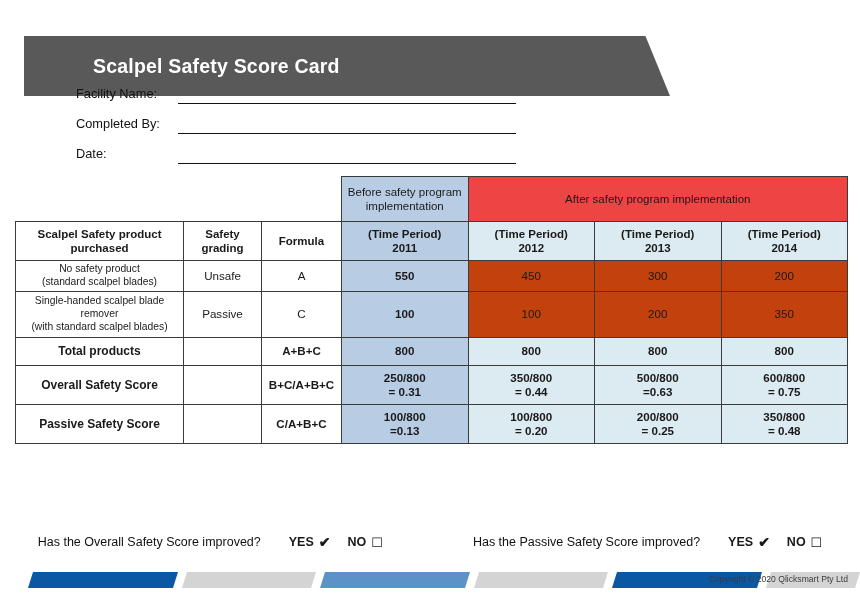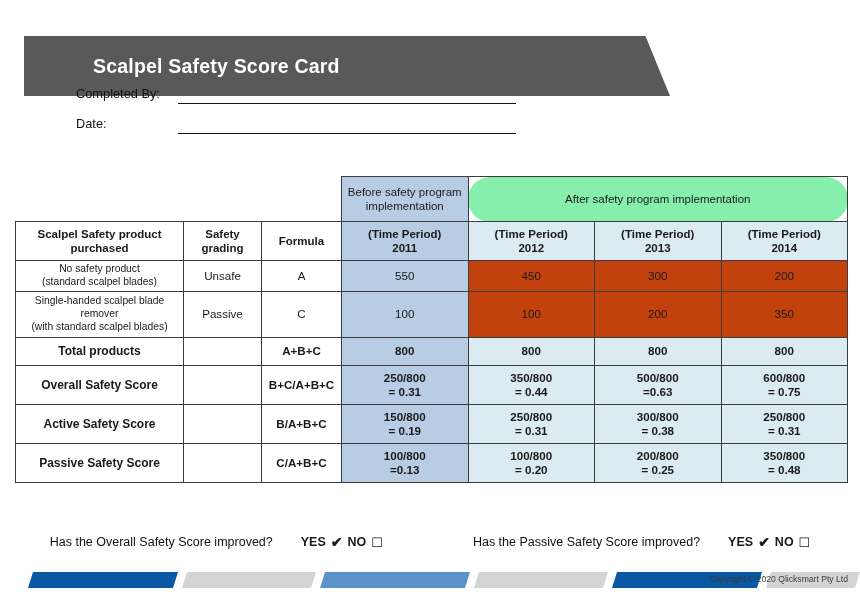--- a/index.html
+++ b/index.html
@@ -94,24 +94,23 @@
 
   .no-border { border: none !important; background: #fff; }
 
   .hdr-before {
     background: #b8cce4;
     font-size: 11.5px;
     font-weight: normal;
     height: 40px;
   }
   .hdr-after {
-    background: #86efac;
+    background: #ef4444;
     font-size: 11.5px;
     height: 40px;
-    border-radius: 22px;
   }
   .hdr-sub-label {
     font-weight: bold;
     font-size: 11.5px;
     height: 34px;
   }
   .hdr-period-before {
     background: #b8cce4;
     font-weight: bold;
     font-size: 11.5px;
@@ -120,21 +119,21 @@
   .hdr-period-after {
     background: #dceaf1;
     font-weight: bold;
     font-size: 11.5px;
     height: 34px;
   }
 
   .cell-label-small { font-size: 10.3px; }
   .cell-label-bold  { font-size: 12px; font-weight: bold; }
   .cell-mid         { font-size: 11.6px; }
-  .cell-before      { background: #b8cce4; font-size: 11.6px; }
+  .cell-before      { background: #b8cce4; font-size: 11.6px; font-weight: bold; }
   .cell-after       { background: #c2410c; font-size: 11.6px; }
   .cell-before-b    { background: #b8cce4; font-size: 11.6px; font-weight: bold; }
   .cell-after-b     { background: #dceaf1; font-size: 11.6px; font-weight: bold; }
   .formula-b        { font-size: 11.6px; font-weight: bold; }
 
   .r-tall   { height: 31px; }
   .r-mid    { height: 28px; }
   .r-triple { height: 46px; }
   .r-score  { height: 39px; }
 
@@ -159,21 +158,21 @@
     font-weight: bold;
     margin-left: 28px;
   }
   .q-check {
     font-weight: bold;
     margin-left: 5px;
     font-size: 14px;
   }
   .q-no {
     font-weight: bold;
-    margin-left: 5px;
+    margin-left: 17px;
   }
   .q-box {
     margin-left: 5px;
     font-size: 13px;
   }
 
   
   .footer-bar {
     position: absolute;
     left: 0;
@@ -200,20 +199,24 @@
 </head>
 <body>
 
 <div class="banner-wrap">
   <div class="banner">
     <span class="banner-title">Scalpel Safety Score Card</span>
   </div>
 </div>
 
 <div class="form-area">
+  <div class="form-row">
+    <span class="form-label">Facility Name:</span>
+    <span class="form-line"></span>
+  </div>
   <div class="form-row">
     <span class="form-label">Completed By:</span>
     <span class="form-line"></span>
   </div>
   <div class="form-row">
     <span class="form-label">Date:</span>
     <span class="form-line"></span>
   </div>
 </div>
 
@@ -312,41 +315,20 @@
       <td class="cell-after-b">
         <div>500/800</div>
         <div>=0.63</div>
       </td>
       <td class="cell-after-b">
         <div>600/800</div>
         <div>= 0.75</div>
       </td>
     </tr>
 
-    <tr class="r-score">
-      <td class="cell-label-bold">Active Safety Score</td>
-      <td></td>
-      <td class="formula-b">B/A+B+C</td>
-      <td class="cell-before-b">
-        <div>150/800</div>
-        <div>= 0.19</div>
-      </td>
-      <td class="cell-after-b">
-        <div>250/800</div>
-        <div>= 0.31</div>
-      </td>
-      <td class="cell-after-b">
-        <div>300/800</div>
-        <div>= 0.38</div>
-      </td>
-      <td class="cell-after-b">
-        <div>250/800</div>
-        <div>= 0.31</div>
-      </td>
-    </tr>
 
     <tr class="r-score">
       <td class="cell-label-bold">Passive Safety Score</td>
       <td></td>
       <td class="formula-b">C/A+B+C</td>
       <td class="cell-before-b">
         <div>100/800</div>
         <div>=0.13</div>
       </td>
       <td class="cell-after-b">

